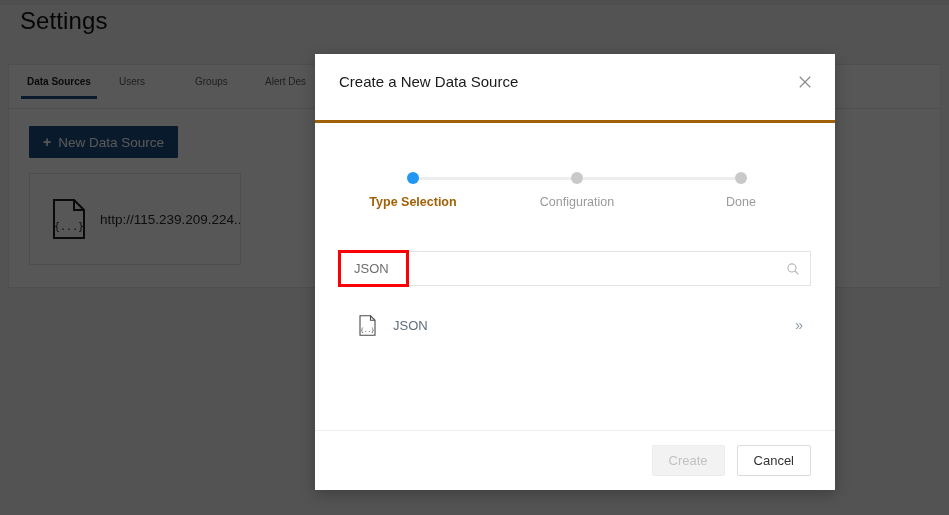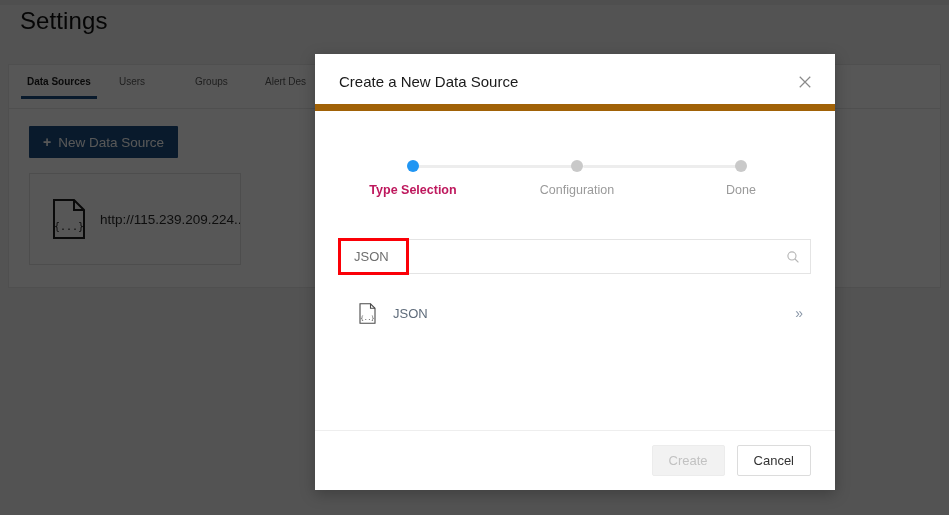--- a/index.html
+++ b/index.html
@@ -138,23 +138,23 @@
     left: 315px; top: 54px;
     width: 520px; height: 436px;
     background: #ffffff;
     box-shadow: 0 4px 14px rgba(0,0,0,0.25);
     display: flex;
     flex-direction: column;
   }
 
   .modal-head {
     position: relative;
-    height: 57px;
+    height: 69px;
     flex: none;
-    border-bottom: 7px solid #a16207;
+    border-bottom: 3px solid #a16207;
     padding-left: 16px;
   }
   .modal-title {
     position: absolute;
     left: 24px; top: 19px;
     font-size: 15px;
     color: #1a1a1a;
   }
   .modal-close {
     position: absolute;
@@ -203,21 +203,21 @@
   .step-dot.d2 { left: 256px; }
   .step-dot.d3 { left: 420px; }
   .step-label {
     position: absolute;
     top: 46px;
     font-size: 12.5px;
     color: #9a9a9a;
     white-space: nowrap;
     transform: translateX(-50%);
   }
-  .step-label.active { color: #be185d; font-weight: bold; }
+  .step-label.active { color: #a16207; font-weight: bold; }
   .step-label.s1 { left: 98px; }
   .step-label.s2 { left: 262px; }
   .step-label.s3 { left: 426px; }
 
   
   .search-wrap {
     position: absolute;
     left: 24px; top: 128px;
     width: 472px; height: 35px;
     border: 1px solid #e4e4e4;

